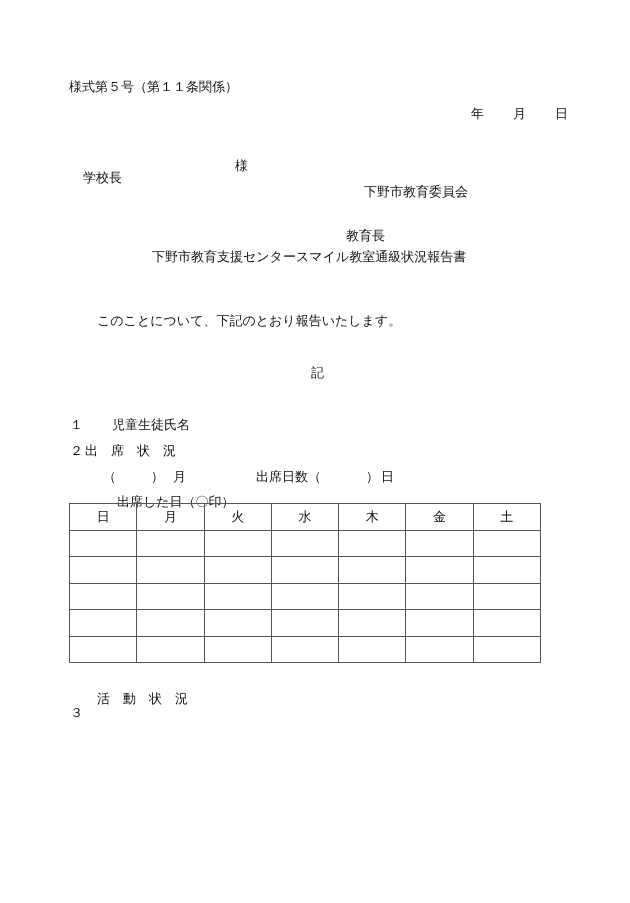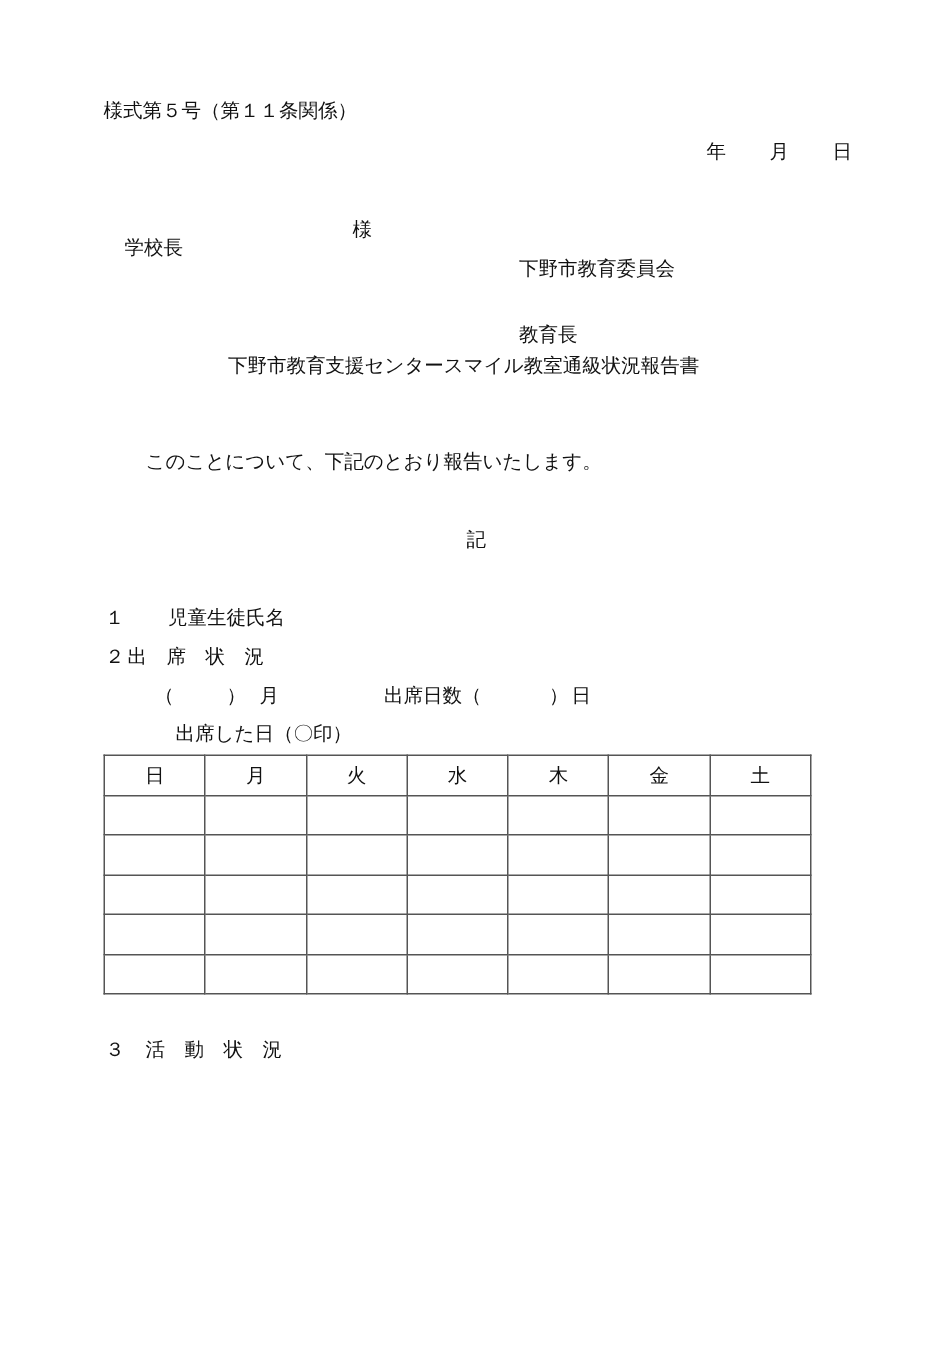--- a/index.html
+++ b/index.html
@@ -1,36 +1,36 @@
 <!DOCTYPE html>
 <html><head>
 <meta charset="utf-8">
 <style>
   html, body { margin: 0; padding: 0; background: #ffffff; }
   body { width: 630px; height: 903px; position: relative; overflow: hidden;
          font-family: "DejaVu Serif", "Liberation Serif", serif; color: #111; font-size: 13px; }
-  .abs { position: absolute; white-space: pre; line-height: 16px; }
+  .abs { position: absolute; white-space: pre; line-height: 16px; margin-top: 12px; }
   table.att { position: absolute; left: 69px; top: 503px; width: 472px; border-collapse: collapse; table-layout: fixed; }
   table.att th, table.att td { border: 1px solid #555; height: 25.5px; padding: 0; text-align: center;
          font-weight: normal; font-size: 13px; }
 </style>
 </head>
 <body>
 
 <div>
   <div class="abs" style="left:69px; top:67px;">様式第５号（第１１条関係）</div>
 
   <div class="abs" style="left:471px; top:94px;">年</div>
   <div class="abs" style="left:513px; top:94px;">月</div>
   <div class="abs" style="left:555px; top:94px;">日</div>
 
   <div class="abs" style="left:83px; top:158px;">学校長</div>
   <div class="abs" style="left:235px; top:146px;">様</div>
 
-  <div class="abs" style="left:346px; top:172px;">下野市教育委員会</div>
+  <div class="abs" style="left:364px; top:172px;">下野市教育委員会</div>
   <div class="abs" style="left:346px; top:216px;">教育長</div>
 
   <div class="abs" style="left:152px; top:237px;">下野市教育支援センタースマイル教室通級状況報告書</div>
 
   <div class="abs" style="left:97px; top:301px;">このことについて、下記のとおり報告いたします。</div>
 
   <div class="abs" style="left:311px; top:353px;">記</div>
 
   <div class="abs" style="left:70px; top:405px;">１</div>
   <div class="abs" style="left:112px; top:405px;">児童生徒氏名</div>
@@ -102,14 +102,14 @@
         <td></td>
         <td></td>
         <td></td>
         <td></td>
         <td></td>
       </tr>
     </tbody>
   </table>
 
   <div class="abs" style="left:70px; top:693px;">３</div>
-  <div class="abs" style="left:97px; top:693px;text-align:right;">活　動　状　況</div>
+  <div class="abs" style="left:97px; top:679px;text-align:right;">活　動　状　況</div>
 </div>
 
 </body></html>

